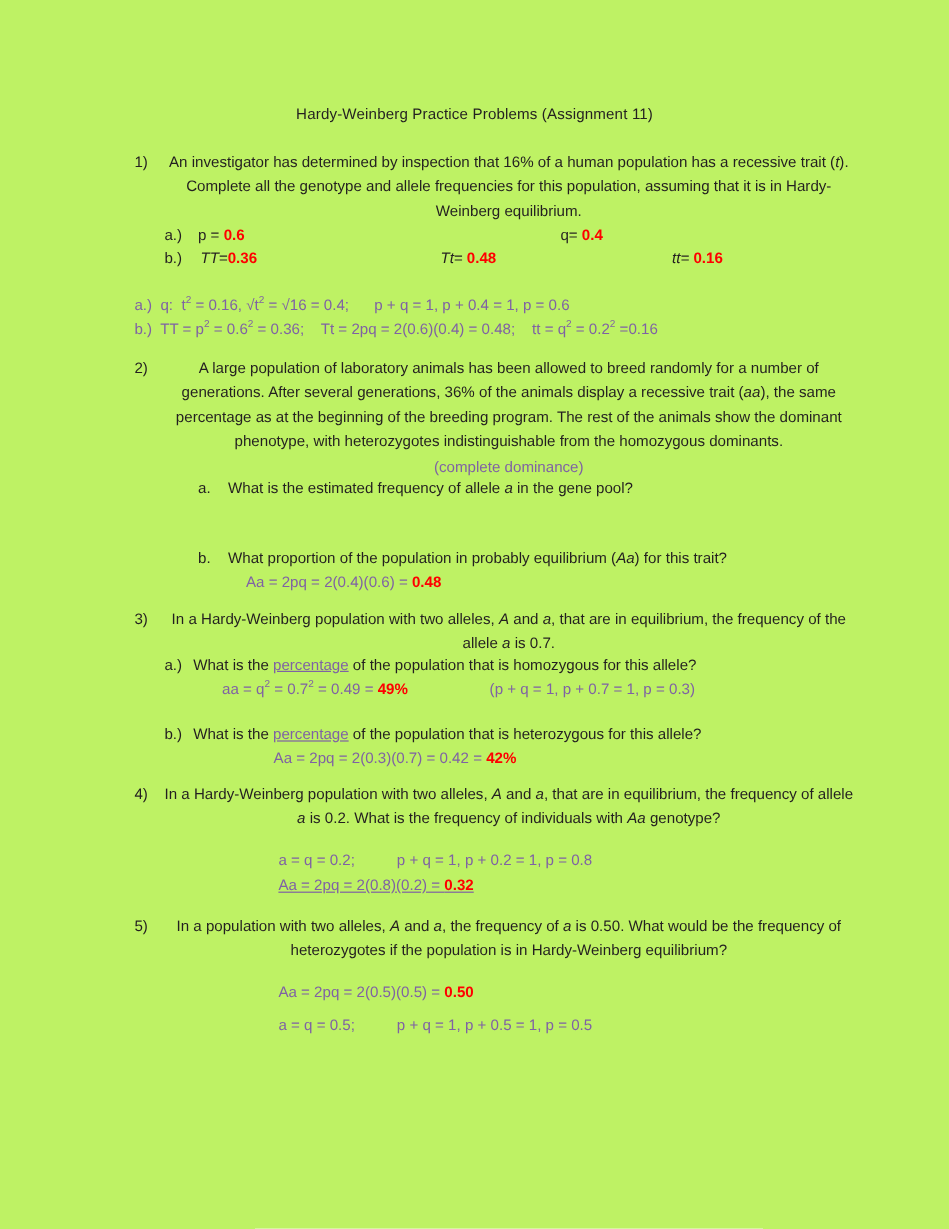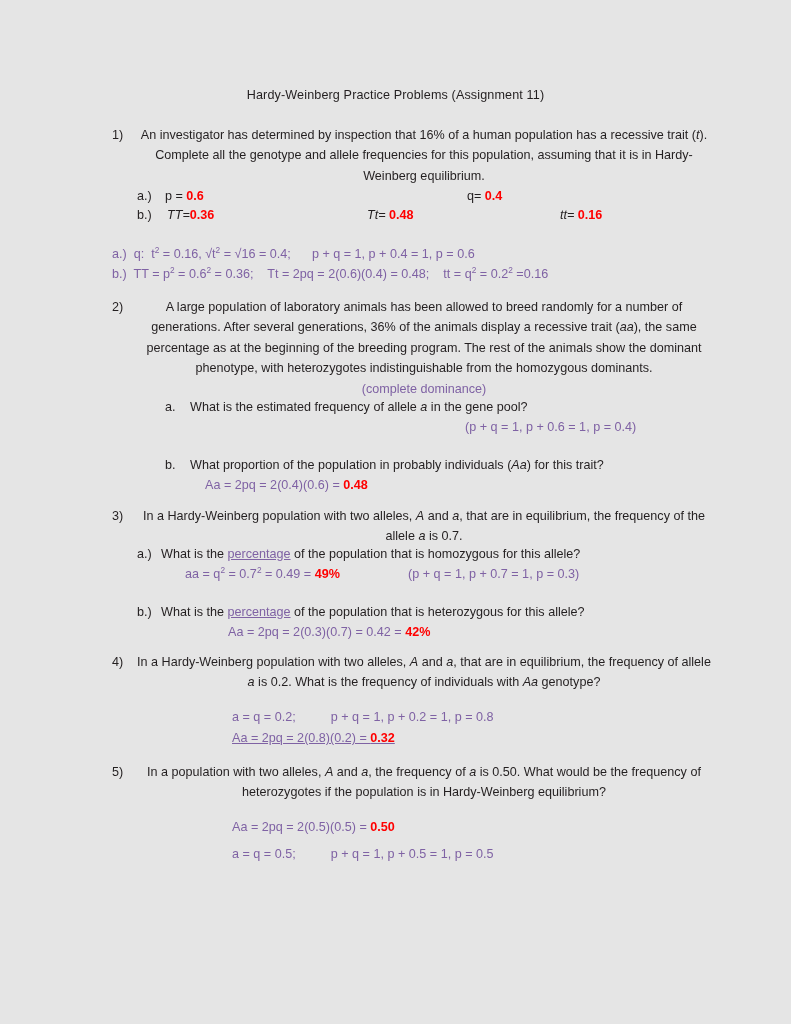--- a/index.html
+++ b/index.html
@@ -9,21 +9,21 @@
     background: #ffffff;
   }
   body {
     font-family: "Liberation Sans", sans-serif;
     color: #1a1a1a;
   }
   #page {
     position: relative;
     width: 791px;
     height: 1024px;
-    background: #e5e5e5;
+    background: #bef264;
     overflow: hidden;
     box-sizing: border-box;
   }
 
   
   .doc-title {
     position: absolute;
     top: 88px;
     left: 0;
     width: 791px;
@@ -130,25 +130,24 @@
 
   <div class="q-block" style="top:297px;">
     <span class="q-num">2)</span>
     <div class="q-body"><span>A large population of laboratory animals has been allowed to breed randomly for a number of generations. After several generations, 36% of the animals display a recessive trait (</span><span class="ital">aa</span><span>), the same percentage as at the beginning of the breeding program. The rest of the animals show the dominant phenotype, with heterozygotes indistinguishable from the homozygous dominants.</span><br><span class="purple">(complete dominance)</span></div>
   </div>
 
   <div class="sub-block" style="top:397px; left:165px; width:540px;">
     <span class="sub-marker">a.</span>
     <span class="sub-text" style="margin-left:25px;"><span>What is the estimated frequency of allele </span><span class="ital">a</span><span> in the gene pool?</span></span>
   </div>
-  <div class="line" style="top:418px; left:465px;">(p + q = 1, p + 0.6 = 1, p = 0.4)</div>
 
   <div class="sub-block" style="top:455px; left:165px; width:540px;">
     <span class="sub-marker">b.</span>
-    <span class="sub-text" style="margin-left:25px;"><span>What proportion of the population in probably individuals (</span><span class="ital">Aa</span><span>) for this trait?</span></span>
+    <span class="sub-text" style="margin-left:25px;"><span>What proportion of the population in probably equilibrium (</span><span class="ital">Aa</span><span>) for this trait?</span></span>
   </div>
   <div class="line" style="top:476px; left:205px;"><span>Aa = 2pq = 2(0.4)(0.6) = </span><span class="red">0.48</span></div>
 
   <div class="q-block" style="top:506px;">
     <span class="q-num">3)</span>
     <div class="q-body"><span>In a Hardy-Weinberg population with two alleles, </span><span class="ital">A</span><span> and </span><span class="ital">a</span><span>, that are in equilibrium, the frequency of the allele </span><span class="ital">a</span><span> is 0.7.</span></div>
   </div>
 
   <div class="sub-block" style="top:544px; left:137px; width:580px;">
     <span class="sub-marker">a.)</span>

